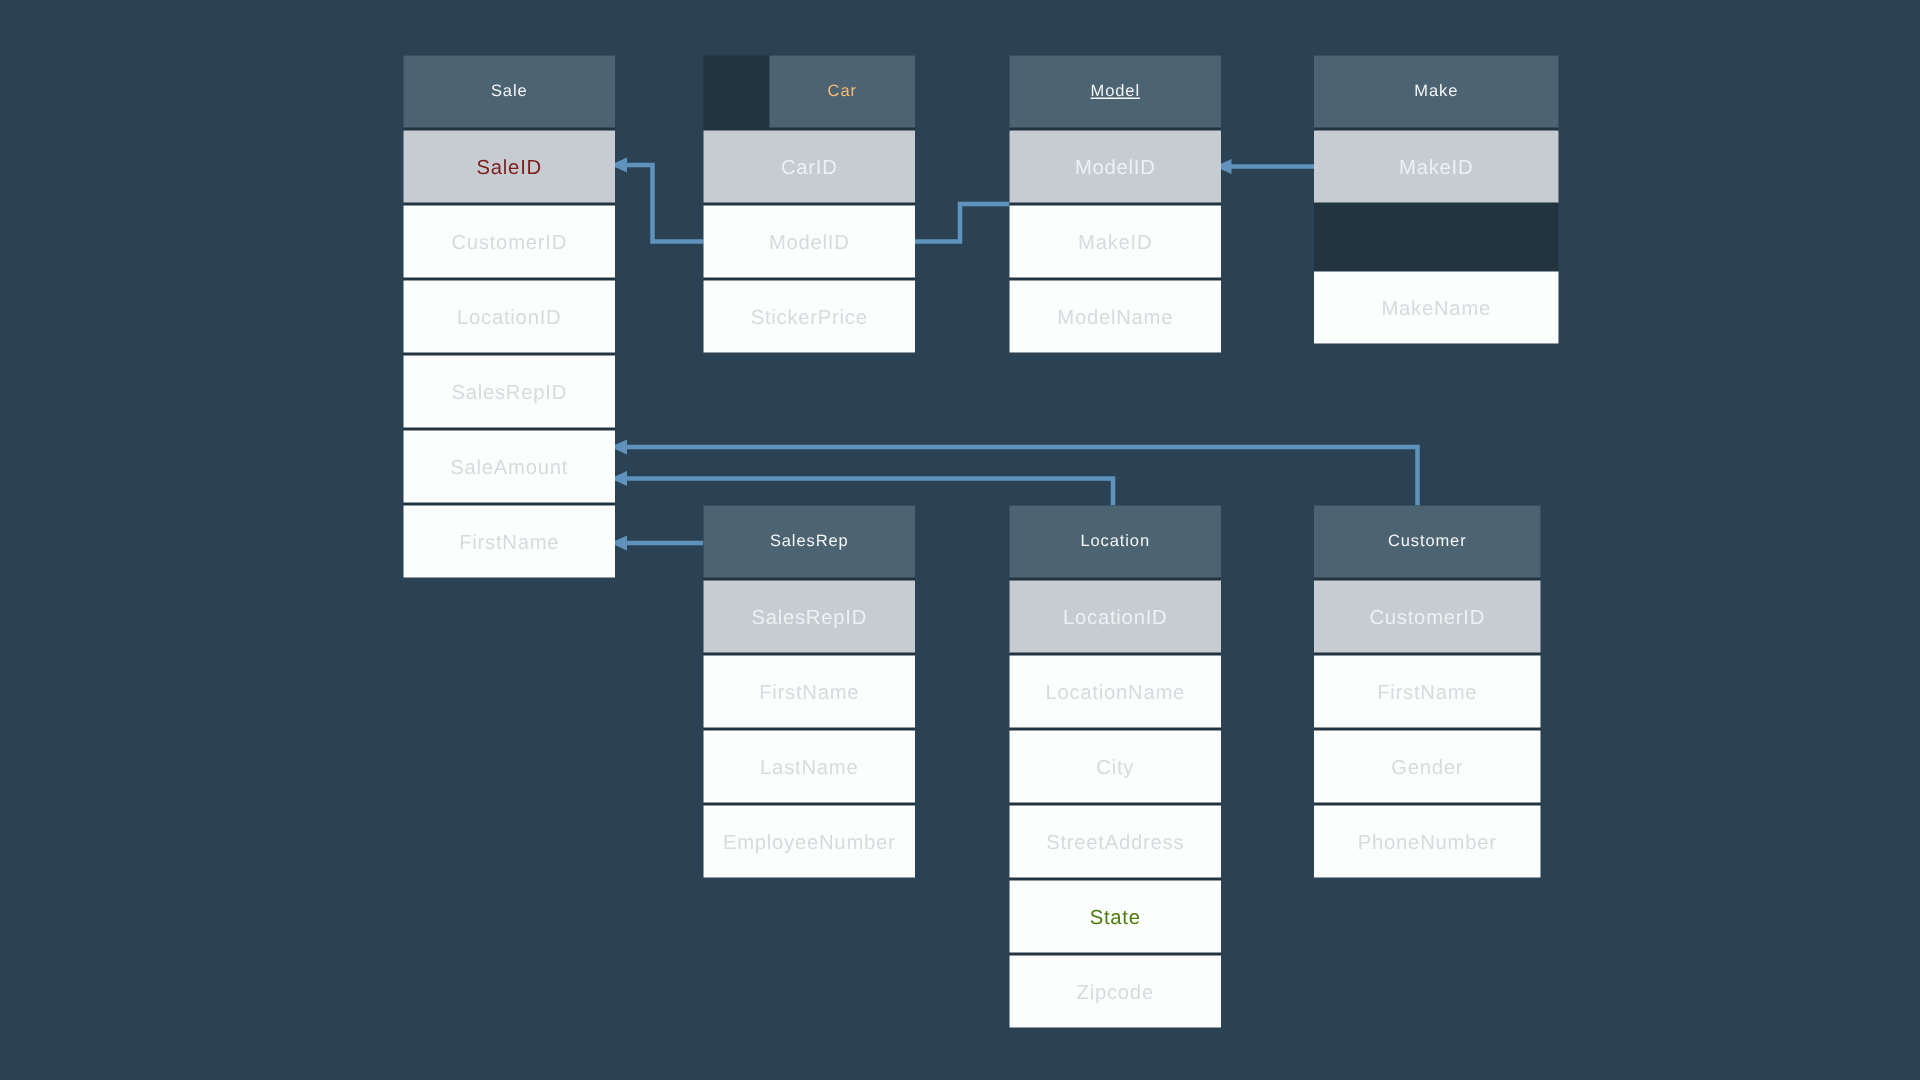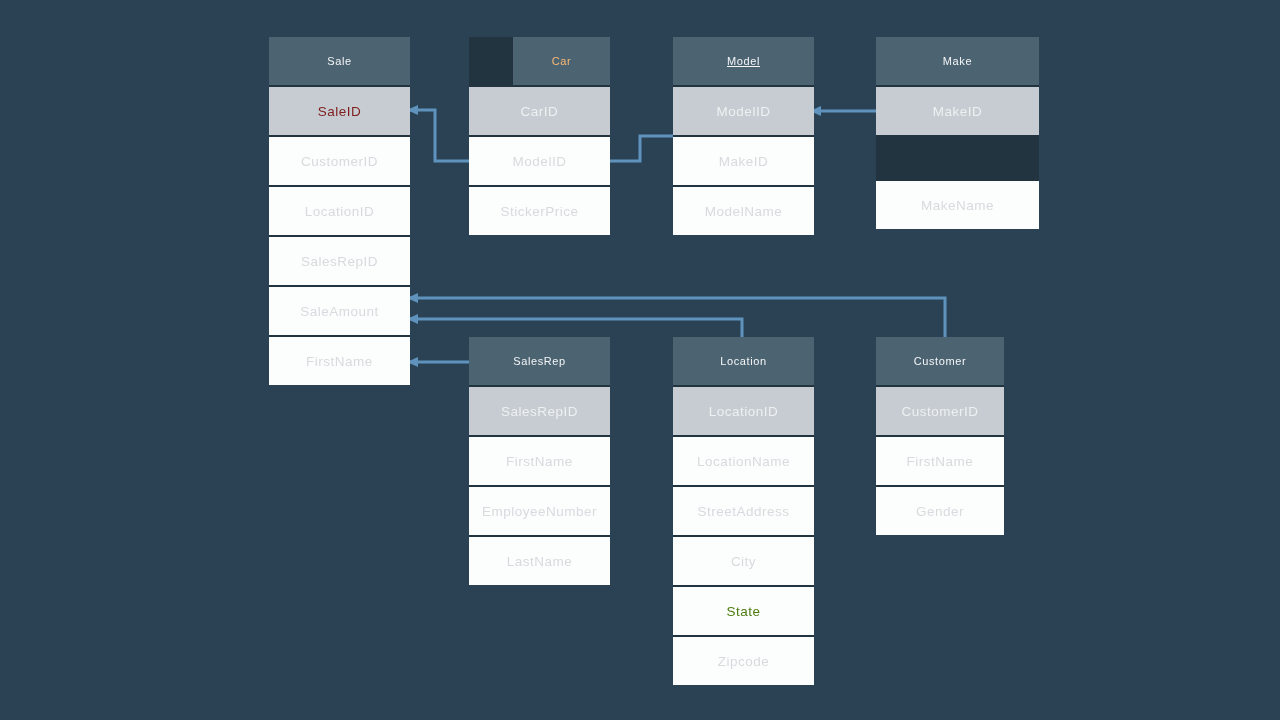--- a/index.html
+++ b/index.html
@@ -78,34 +78,35 @@
   <div class="entity-table" style="left: 876px; top: 37px; width: 163px; background: rgb(34, 52, 64);">
     <div class="entity-header" style="background: rgb(76, 99, 114); color: rgb(244, 246, 247);">Make</div>
   <div class="field-row" style="background: rgb(198, 204, 209); color: rgb(238, 241, 242);">MakeID</div>
         <div class="field-row" style="background: rgb(252, 253, 253); color: rgb(215, 219, 222); margin-top: 44px;">MakeName</div>
       </div>
 
   <div class="entity-table" style="left: 469px; top: 337px; width: 141px; background: rgb(34, 52, 64);">
     <div class="entity-header" style="background: rgb(76, 99, 114); color: rgb(244, 246, 247);">SalesRep</div>
   <div class="field-row" style="background: rgb(198, 204, 209); color: rgb(238, 241, 242);">SalesRepID</div>
         <div class="field-row" style="background: rgb(252, 253, 253); color: rgb(215, 219, 222);">FirstName</div>
+        <div class="field-row" style="background: rgb(252, 253, 253); color: rgb(215, 219, 222);">LastName</div>
         <div class="field-row" style="background: rgb(252, 253, 253); color: rgb(215, 219, 222);">EmployeeNumber</div>
-        <div class="field-row" style="background: rgb(252, 253, 253); color: rgb(215, 219, 222);">LastName</div>
       </div>
 
   <div class="entity-table" style="left: 673px; top: 337px; width: 141px; background: rgb(34, 52, 64);">
     <div class="entity-header" style="background: rgb(76, 99, 114); color: rgb(244, 246, 247);">Location</div>
   <div class="field-row" style="background: rgb(198, 204, 209); color: rgb(238, 241, 242);">LocationID</div>
         <div class="field-row" style="background: rgb(252, 253, 253); color: rgb(215, 219, 222);">LocationName</div>
+        <div class="field-row" style="background: rgb(252, 253, 253); color: rgb(215, 219, 222);">City</div>
         <div class="field-row" style="background: rgb(252, 253, 253); color: rgb(215, 219, 222);">StreetAddress</div>
-        <div class="field-row" style="background: rgb(252, 253, 253); color: rgb(215, 219, 222);">City</div>
         <div class="field-row" style="background: rgb(252, 253, 253); color: #4d7c0f;">State</div>
         <div class="field-row" style="background: rgb(252, 253, 253); color: rgb(215, 219, 222);">Zipcode</div>
       </div>
 
-  <div class="entity-table" style="left: 876px; top: 337px; width: 128px; background: rgb(34, 52, 64);">
+  <div class="entity-table" style="left: 876px; top: 337px; width: 151px; background: rgb(34, 52, 64);">
     <div class="entity-header" style="background: rgb(76, 99, 114); color: rgb(244, 246, 247);">Customer</div>
   <div class="field-row" style="background: rgb(198, 204, 209); color: rgb(238, 241, 242);">CustomerID</div>
         <div class="field-row" style="background: rgb(252, 253, 253); color: rgb(215, 219, 222);">FirstName</div>
         <div class="field-row" style="background: rgb(252, 253, 253); color: rgb(215, 219, 222);">Gender</div>
+        <div class="field-row" style="background: rgb(252, 253, 253); color: rgb(215, 219, 222);">PhoneNumber</div>
       </div>
 </div>
 </div>
 
 </body></html>

